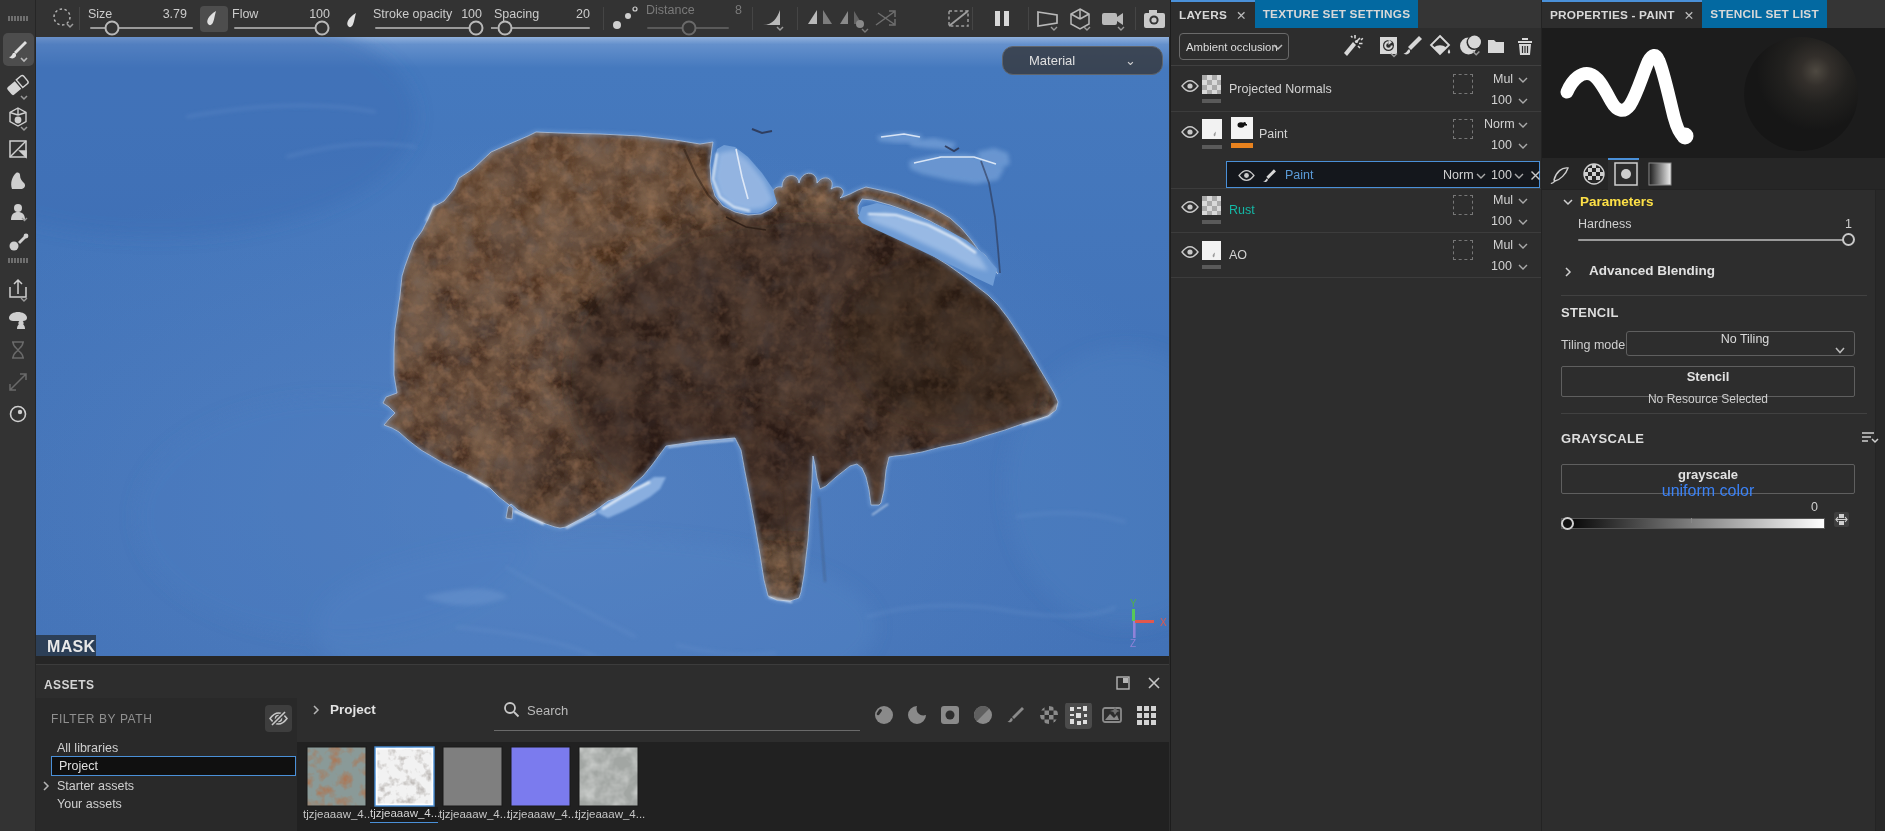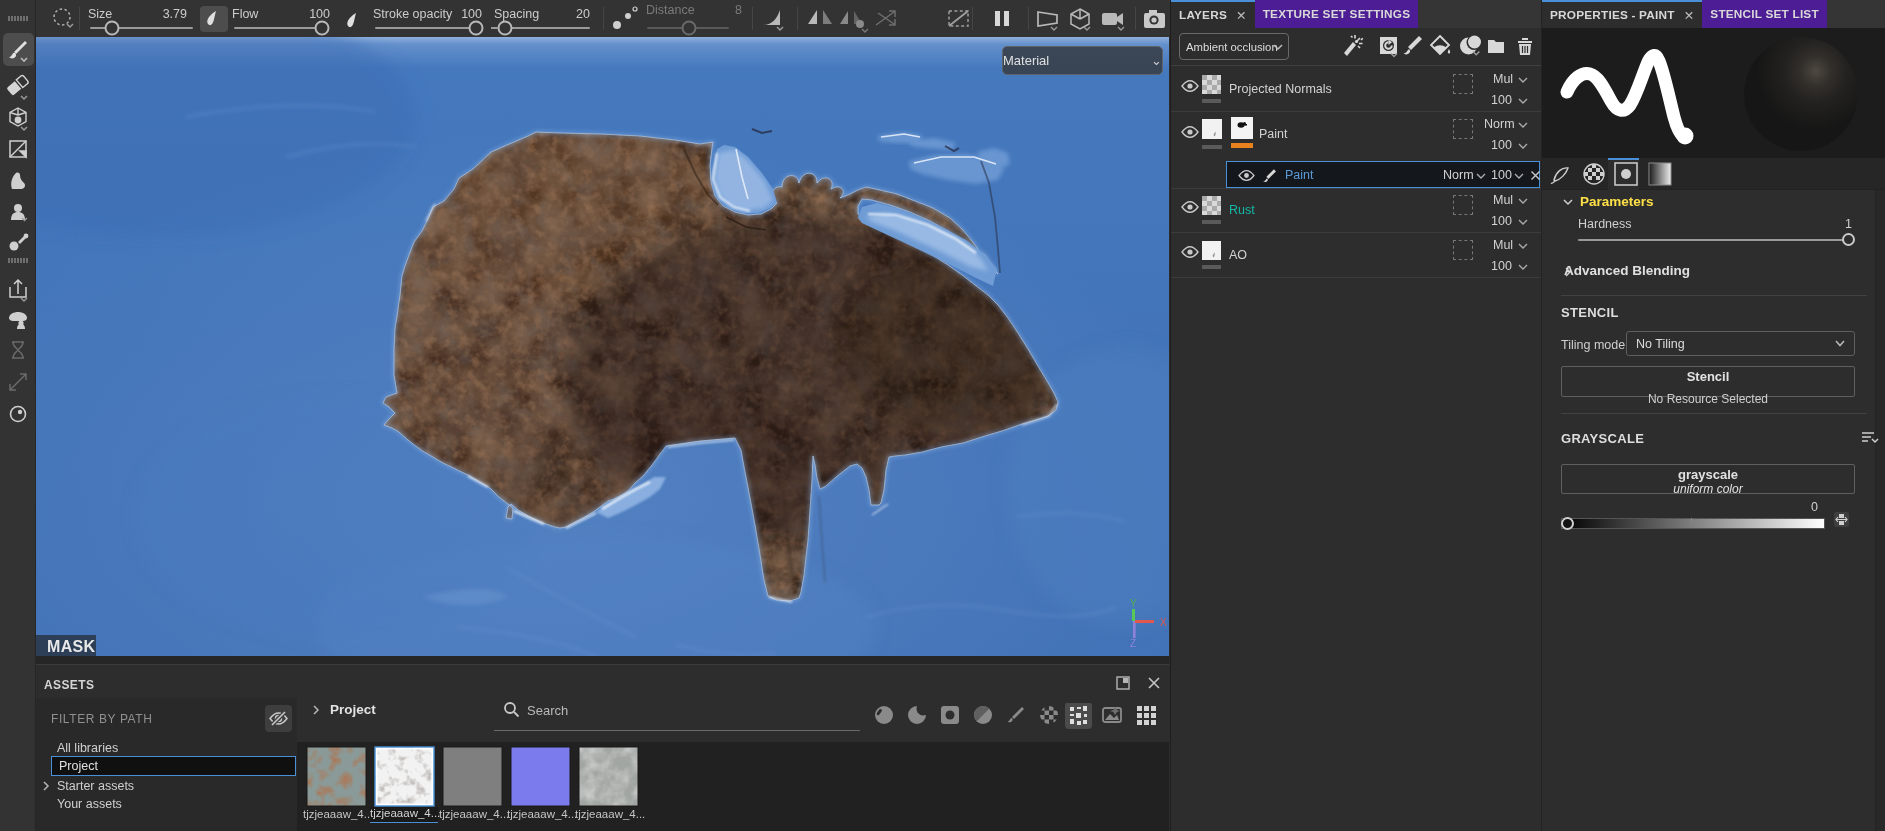--- a/index.html
+++ b/index.html
@@ -11,41 +11,41 @@
   
   #leftstrip { left:0; top:0; width:36px; height:831px; background:#333333; border-right:1px solid #262626;}
 
   
   #topbar { left:36px; top:0; width:1134px; height:37px; background:#333333; }
 
   
   #viewport { left:36px; top:37px; width:1133px; height:619px; background:#4273b8; }
   #vpsvg { position:absolute; left:0; top:0; }
   #matdrop { position:absolute; left:966px; top:9px; width:161px; height:29px; background:rgba(56,64,76,.92);
-      border:1px solid #5f646b; border-radius:5px; color:#e0e0e0; font-size:13px; display:flex; align-items:center; padding:0 0; }
+      border:1px solid #5f646b; border-radius:11px; color:#e0e0e0; font-size:13px; display:flex; align-items:center; padding:0 26px; }
   #masktag { position:absolute; left:0px; top:598px; width:60px; height:23px; background:#2c3f57; display:flex; align-items:center; gap:5px; padding:0 6px; }
   #masktag .txt { color:#e8e8e8; font-weight:bold; font-size:16px; letter-spacing:.3px; }
 
   
   #gapline { left:36px; top:656px; width:1133px; height:9px; background:#262626; border-bottom:1px solid #3c3c3c; }
   #assets { left:36px; top:665px; width:1133px; height:166px; background:#2d2d2d; }
   #assets .hdr { position:absolute; left:0; top:0; width:1133px; height:33px; }
   #assets .hdr .title { position:absolute; left:8px; top:13px; font-weight:bold; color:#d4d4d4; letter-spacing:.4px; }
   #aleft { position:absolute; left:0; top:33px; width:261px; height:133px; background:#292929; }
   #aright { position:absolute; left:261px; top:33px; width:872px; height:133px; background:#2d2d2d; }
   #athumbs { position:absolute; left:0px; top:44px; width:872px; height:89px; background:#212121; }
 
   
   #layers { left:1170px; top:0; width:371px; height:831px; background:#2d2d2d; border-left:1px solid #1d1d1d; }
   #props  { left:1541px; top:0; width:344px; height:831px; background:#2d2d2d; border-left:1px solid #232323; }
 
   .tabbar { position:absolute; left:0; top:0; right:0; height:28px; background:#353535; display:flex; }
   .tab { height:28px; display:flex; align-items:center; padding:0 8px; font-weight:bold; color:#d8d8d8; font-size:11.8px; letter-spacing:.2px; }
   .tab.active { background:#2d2d2d; border-top:2px solid #4a90d8; }
-  .tab.inactive { background:#4c1d95; }
+  .tab.inactive { background:#0369a1; }
   .tab .x { margin-left:9px; color:#bbb; font-weight:normal; font-size:12.5px; }
 </style>
 </head>
 <body>
 <div id="root">
 
   <div id="viewport" class="abs">
     <svg id="vpsvg" width="1133" height="619" viewBox="0 0 1133 619">
       <defs>
         <linearGradient id="bgblue" x1="0" y1="0" x2="0" y2="1">
@@ -848,47 +848,47 @@
         <path d="M 2,3 L 6,7 10,3" stroke="#cfcfcf" stroke-width="1.5" fill="none"></path>
       </svg>
     <div class="abs" style="left:38px;top:194px;font-size:13.5px;font-weight:bold;color:#fde047;">Parameters</div>
     <div class="abs" style="left:36px;top:217px;font-size:12.5px;color:#cfcfcf;">Hardness</div>
     <div class="abs" style="left:300px;top:217px;font-size:12.5px;color:#cfcfcf;width:10px;text-align:right;">1</div>
     <div class="abs" style="left:36px;top:239px;width:276px;height:2px;background:#9a9a9a;border-radius:1px;"></div>
     <div class="abs" style="left:300px;top:233px;width:13px;height:13px;border:2px solid #c8c8c8;border-radius:50%;background:#2d2d2d;"></div>
     <svg class="abs" style="left:21px;top:266px;" width="10" height="12" viewBox="0 0 10 12">
         <path d="M 3,2 L 7,6 3,10" stroke="#cfcfcf" stroke-width="1.5" fill="none"></path>
       </svg>
-    <div class="abs" style="left:22px;top:263px;font-size:13.5px;font-weight:bold;color:#e0e0e0;">Advanced Blending</div>
+    <div class="abs" style="left:47px;top:263px;font-size:13.5px;font-weight:bold;color:#e0e0e0;">Advanced Blending</div>
     <div class="abs" style="left:19px;top:295px;width:306px;height:1px;background:#414141;"></div>
 
     <div class="abs" style="left:19px;top:305px;font-size:13px;font-weight:bold;color:#dedede;letter-spacing:.3px;">STENCIL</div>
     <div class="abs" style="left:19px;top:338px;font-size:12.5px;color:#cfcfcf;">Tiling mode</div>
-    <div class="abs" style="left:84px;top:331px;width:229px;height:25px;background:#2d2d2d;border:1px solid #5f5f5f;border-radius:3px;display:flex;align-items:center;">
+    <div class="abs" style="left:84px;top:331px;width:229px;height:25px;background:#2d2d2d;border:1px solid #5f5f5f;border-radius:3px;display:flex;align-items:center;flex-direction:column;">
       <span style="margin-left:9px;font-size:12.5px;color:#dcdcdc;">No Tiling</span>
       <svg style="margin-left:auto;margin-right:8px;" width="12" height="9" viewBox="0 0 12 9">
           <path d="M 2,2 L 6,6.5 10,2" stroke="#bbb" stroke-width="1.5" fill="none"></path>
         </svg>
     </div>
     <div class="abs" style="left:19px;top:366px;width:294px;height:31px;border:1px solid #5f5f5f;border-radius:2px;text-align:center;">
       <div style="margin-top:2px;font-size:13px;font-weight:bold;color:#e2e2e2;">Stencil</div>
       <div style="font-size:12px;color:#cfcfcf;margin-top:8px;">No Resource Selected</div>
     </div>
     <div class="abs" style="left:19px;top:413px;width:306px;height:1px;background:#414141;"></div>
 
     <div class="abs" style="left:19px;top:431px;font-size:13px;font-weight:bold;color:#dedede;letter-spacing:.3px;">GRAYSCALE</div>
     <svg class="abs" style="left:319px;top:430px;" width="18" height="16" viewBox="0 0 18 16">
       <g stroke="#cfcfcf" stroke-width="1.6">
           <path d="M 1,3 L 13,3 M 1,7 L 10,7 M 1,11 L 7,11"></path>
         </g>
       <path d="M 11,9 L 14,12 17,9" stroke="#cfcfcf" stroke-width="1.5" fill="none"></path>
     </svg>
     <div class="abs" style="left:19px;top:464px;width:294px;height:30px;border:1px solid #5f5f5f;border-radius:2px;text-align:center;">
       <div style="margin-top:2px;font-size:13px;font-weight:bold;color:#e2e2e2;">grayscale</div>
-      <div style="font-size:12px;color:#e5e5e5;font-style:italic;">uniform color</div>
+      <div style="font-size:16px;color:#3b82f6;">uniform color</div>
     </div>
     <div class="abs" style="left:264px;top:500px;width:12px;text-align:right;font-size:12.5px;color:#cfcfcf;">0</div>
     <div class="abs" style="left:19px;top:518px;width:264px;height:11px;background:linear-gradient(to right,#000,#fff);border:1px solid #555;"></div>
     <div class="abs" style="left:149px;top:518px;width:1px;height:5px;background:#888;"></div>
     <div class="abs" style="left:19px;top:517px;width:13px;height:13px;border-radius:50%;background:#111;border:2px solid #d0d0d0;"></div>
     <div class="abs" style="left:292px;top:512px;width:15px;height:15px;background:#3e3e3e;border-radius:2px;">
       <svg width="15" height="15" viewBox="0 0 15 15">
           <path d="M 4,5 L 2,7.5 4,10 M 11,5 L 13,7.5 11,10 M 2,7.5 L 13,7.5" stroke="#cfcfcf" stroke-width="1.2" fill="none"></path>
           <rect x="5" y="2" width="5" height="4" fill="#cfcfcf"></rect>
           <rect x="5" y="9" width="5" height="4" fill="#cfcfcf"></rect>

